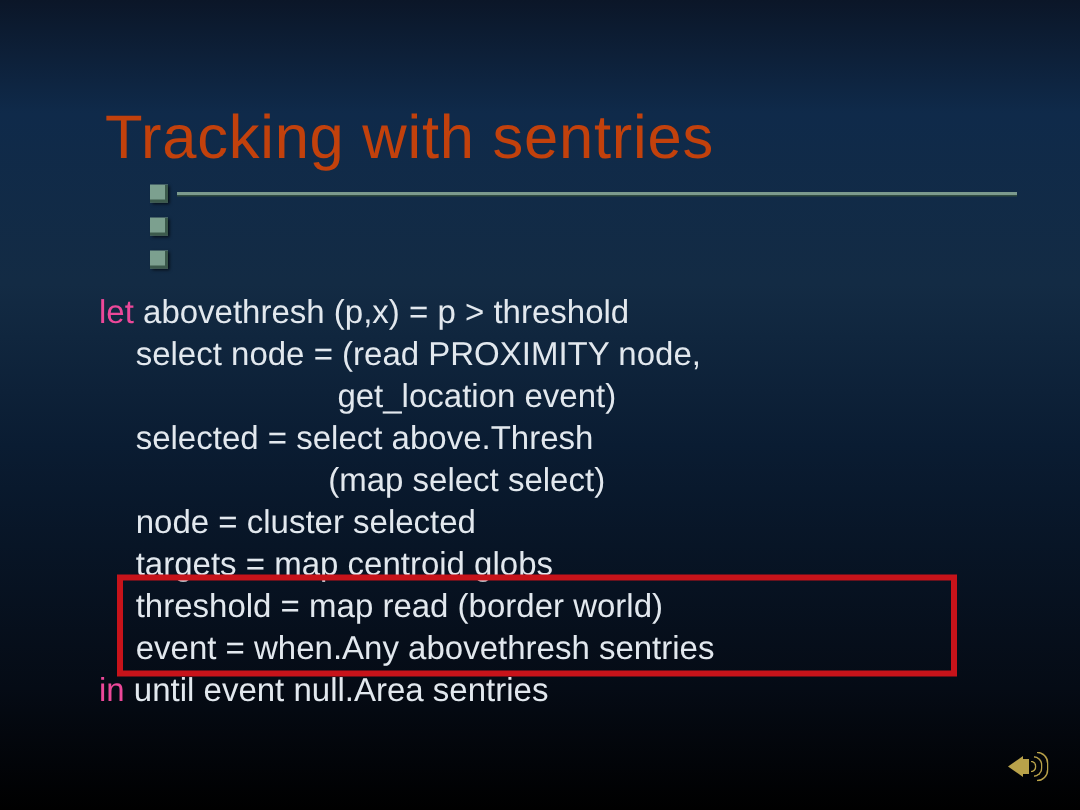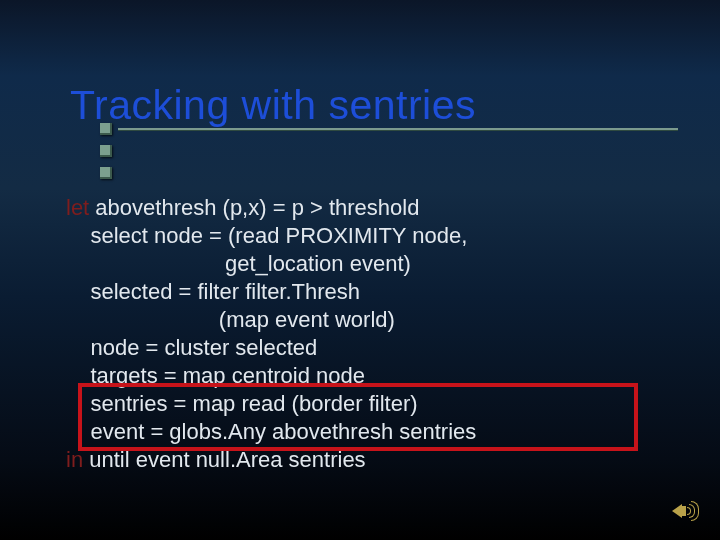--- a/index.html
+++ b/index.html
@@ -5,22 +5,22 @@
   * { margin: 0; padding: 0; box-sizing: border-box; }
   html, body { width: 720px; height: 540px; overflow: hidden; }
   body {
     background: linear-gradient(180deg, #0b1628 0%, #0f2a4a 14%, #132b44 35%, #0a1c32 55%, #050b15 85%, #000 100%);
     font-family: Arial, Helvetica, sans-serif;
     position: relative;
   }
   .title {
     position: absolute;
     left: 70px;
-    top: 82px;
-    color: #1d4ed8;
+    top: 68px;
+    color: #c2410c;
     font-size: 41px;
     letter-spacing: 0.5px;
   }
   .rule-line {
     position: absolute;
     left: 118px;
     top: 128px;
     width: 560px;
     height: 2px;
     background: #7b9a8e;
@@ -42,21 +42,21 @@
     position: absolute;
     left: 66px;
     top: 194px;
     width: 594px;
     color: #e2e8ee;
     font-size: 22px;
     line-height: 28px;
     font-family: Arial, Helvetica, sans-serif;
     white-space: pre;
   }
-  .kw { color: #7f1d1d; }
+  .kw { color: #ec4899; }
 
   .red-box {
     position: absolute;
     left: 78px;
     top: 383px;
     width: 560px;
     height: 68px;
     border: 4px solid #c7131a;
     background: transparent;
   }
@@ -99,26 +99,26 @@
 <div class="title">Tracking with sentries</div>
 
 <div class="rule-line"></div>
 <div class="tick t1"></div>
 <div class="tick t2"></div>
 <div class="tick t3"></div>
 
 <div class="code-block"><span class="kw">let</span><span> abovethresh (p,x) = p &gt; threshold</span>
 <span>    select node = (read PROXIMITY node,</span>
 <span>                          get_location event)</span>
-<span>    selected = filter filter.Thresh</span>
-<span>                         (map event world)</span>
+<span>    selected = select above.Thresh</span>
+<span>                         (map select select)</span>
 <span>    node = cluster selected</span>
-<span>    targets = map centroid node</span>
-<span>    sentries = map read (border filter)</span>
-<span>    event = globs.Any abovethresh sentries</span>
+<span>    targets = map centroid globs</span>
+<span>    threshold = map read (border world)</span>
+<span>    event = when.Any abovethresh sentries</span>
 <span class="kw">in</span><span> until event null.Area sentries</span></div>
 
 <div class="red-box"></div>
 
 <div class="sound-icon">
   <div class="box"></div>
   <div class="cone"></div>
   <div class="w1"></div>
   <div class="w2"></div>
   <div class="w3"></div>

